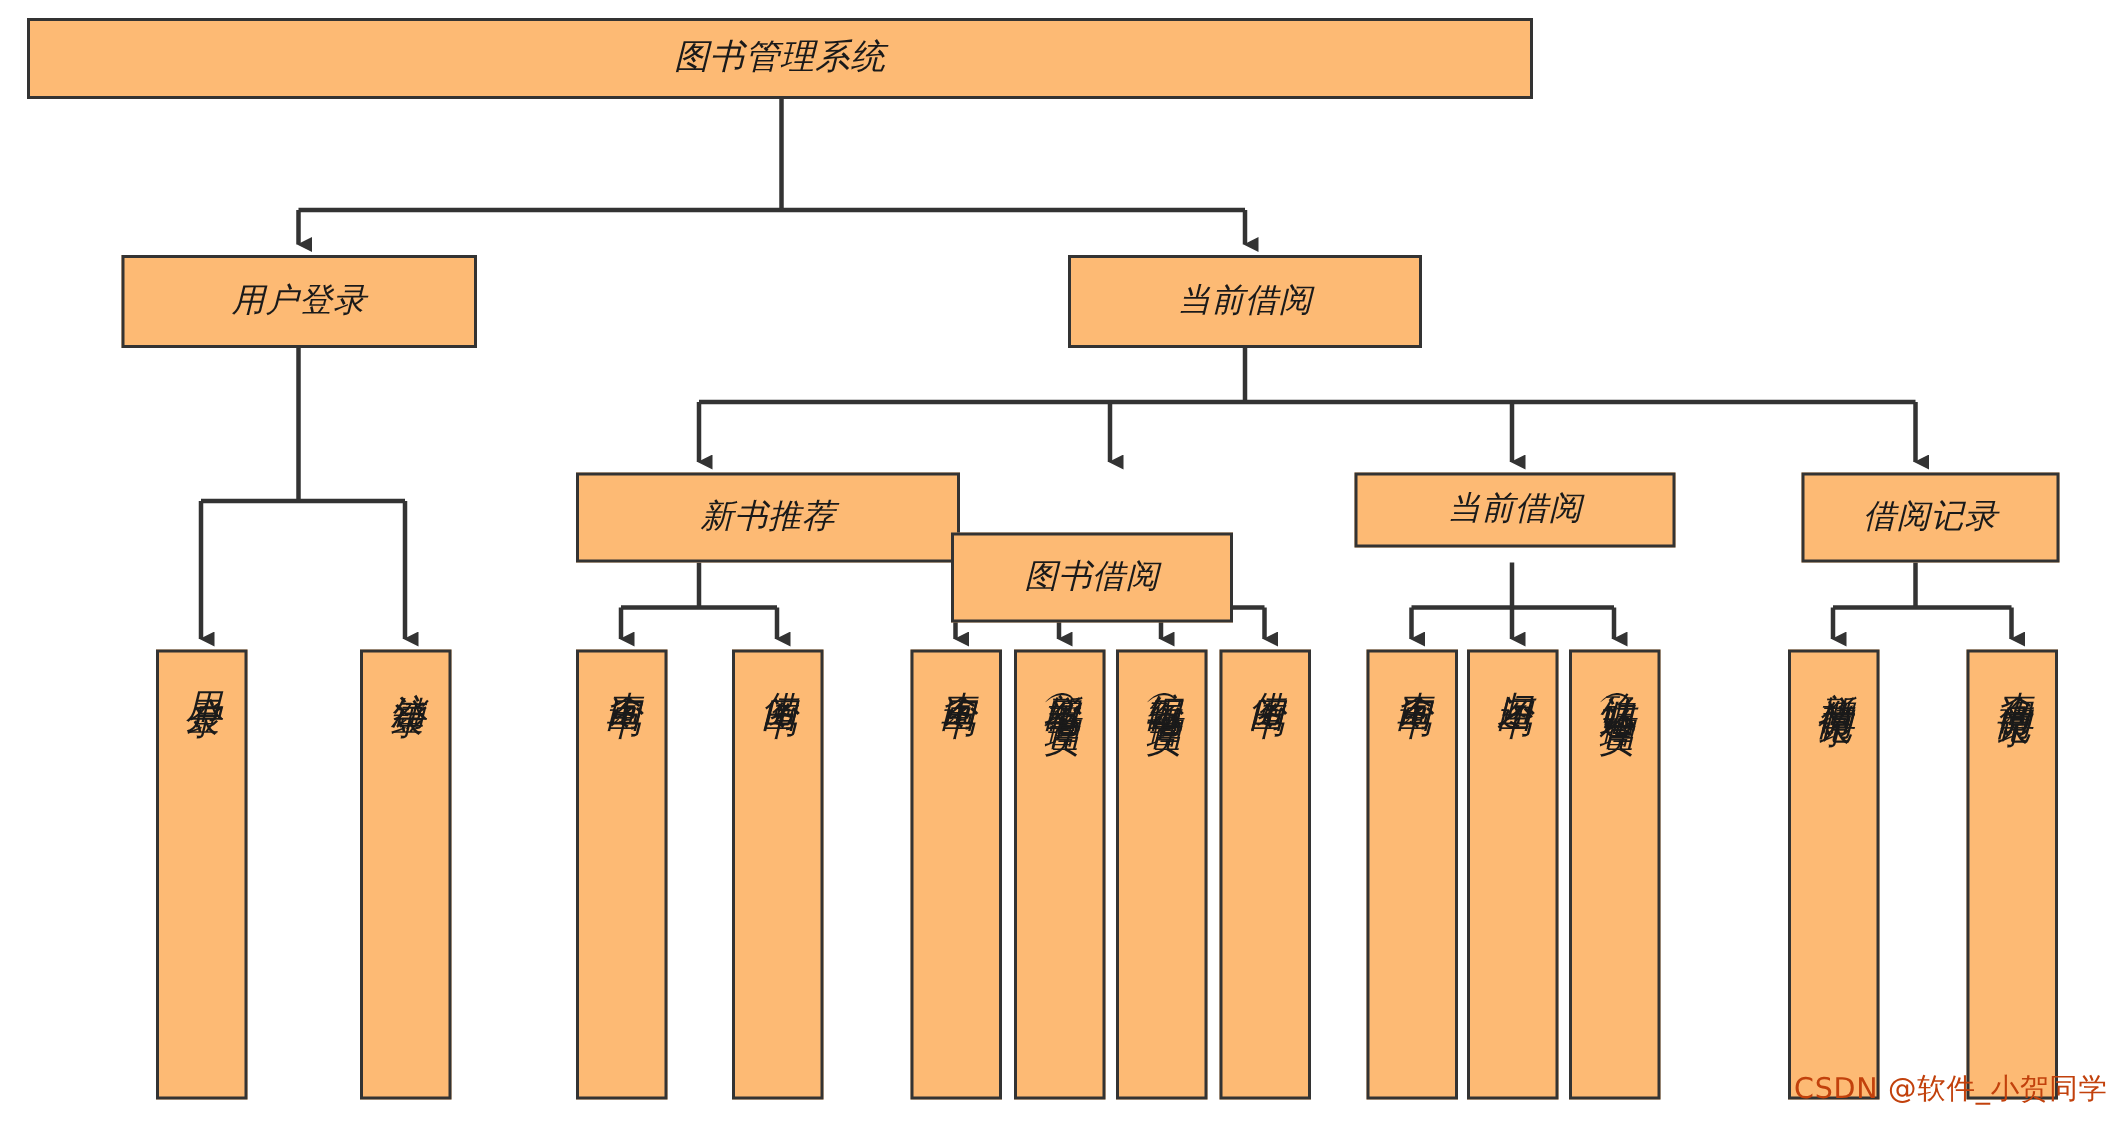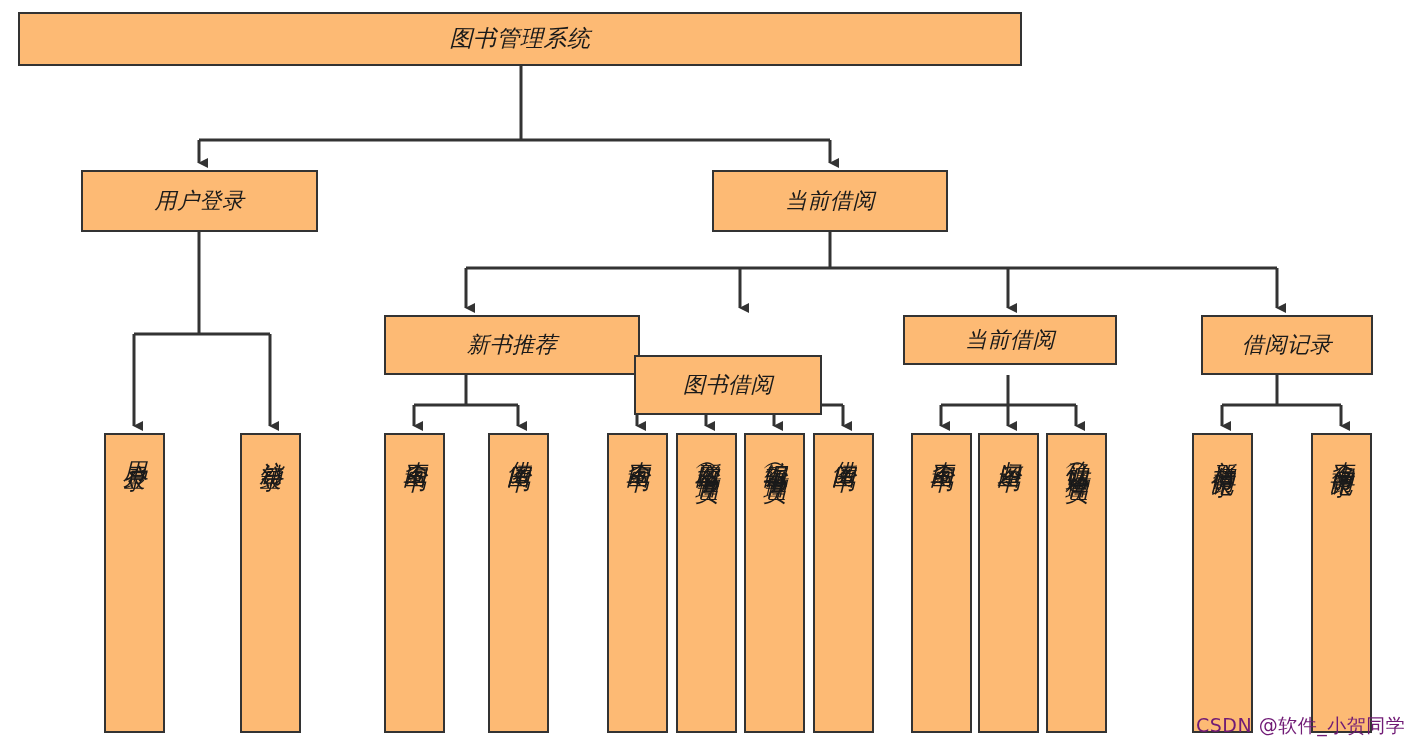--- a/index.html
+++ b/index.html
@@ -55,21 +55,21 @@
     font-size: 23px;
     letter-spacing: 3px;
     line-height: 1;
     white-space: nowrap;
   }
   .node.root .label {
     font-size: 23px;
   }
   .watermark {
     position: absolute;
-    color: #701a75;
+    color: #c2410c;
     font-size: 19px;
     white-space: nowrap;
     letter-spacing: 0.5px;
   }
 </style>
 </head>
 <body>
 
 <div id="canvas">
 

